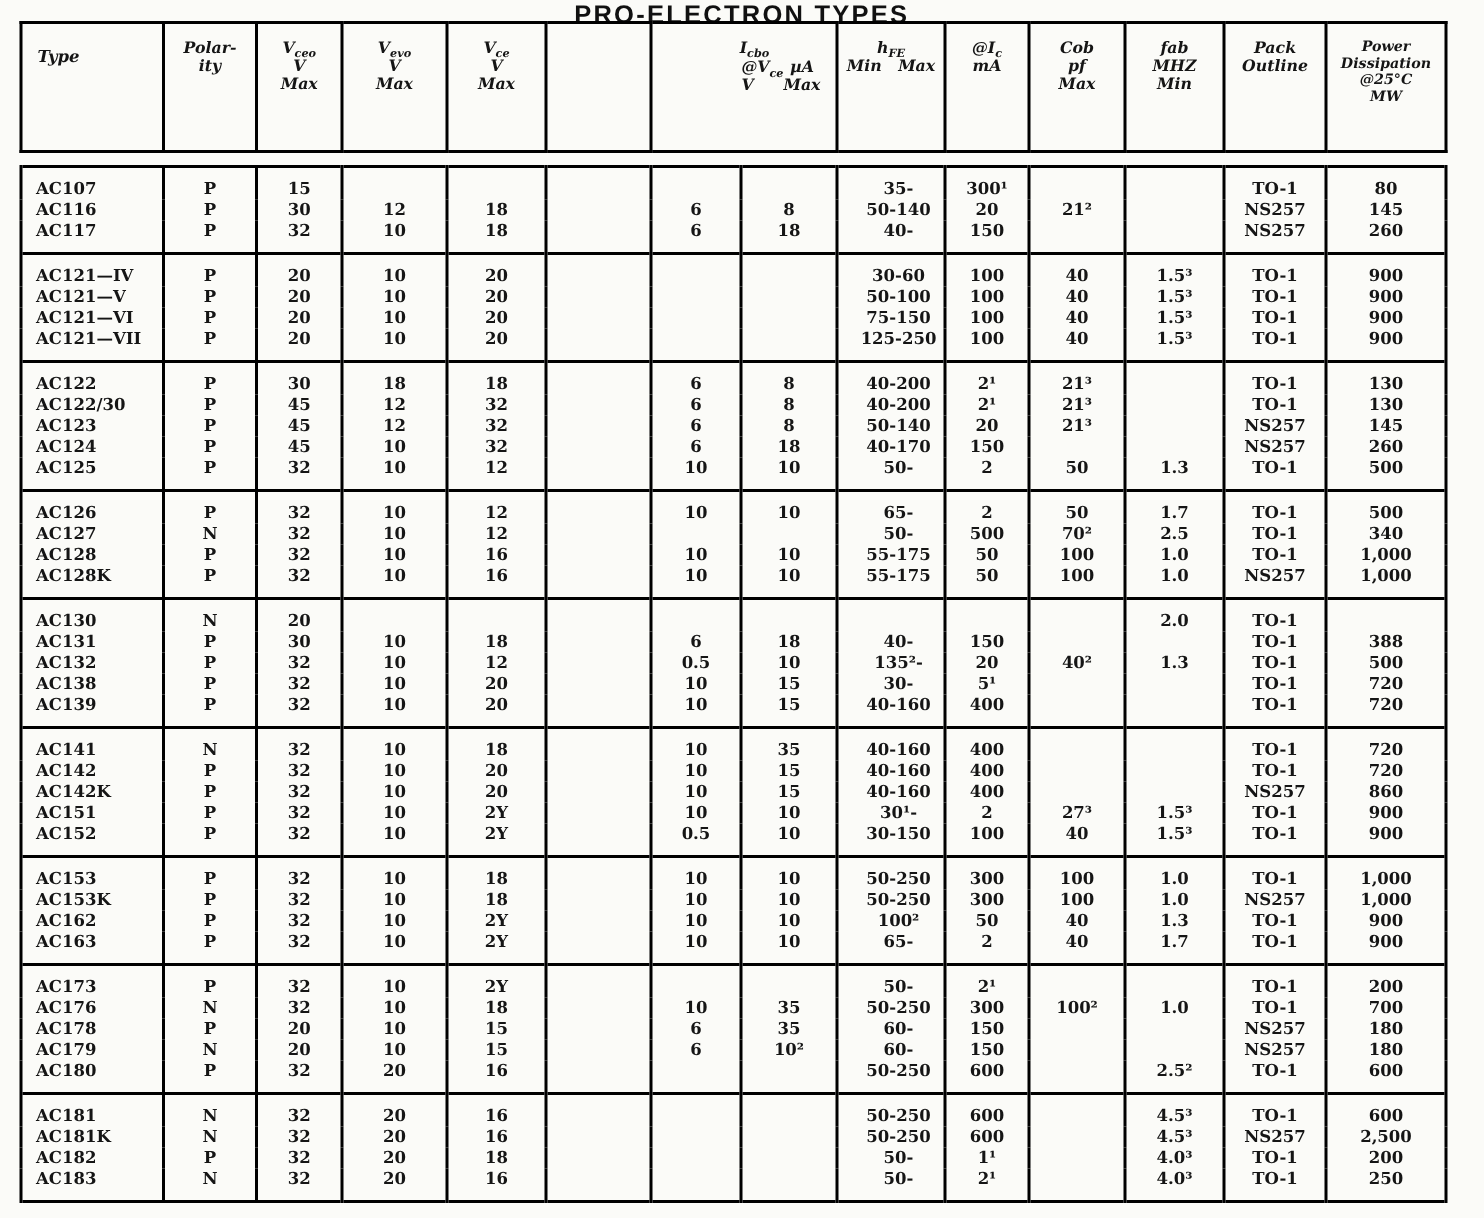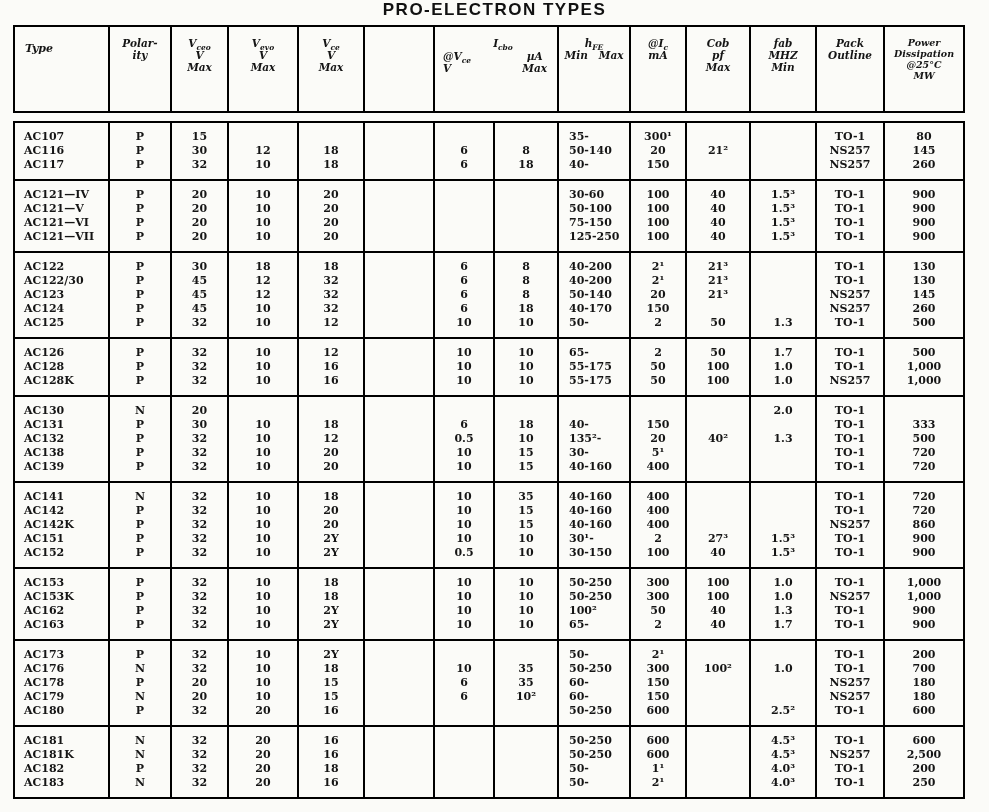--- a/index.html
+++ b/index.html
@@ -4,21 +4,21 @@
 <style>
   * { box-sizing: border-box; }
   html,body { margin:0; padding:0; }
   body {
     width:989px; height:812px; overflow:hidden;
     background:#fbfbf8;
     font-family:"DejaVu Serif", serif;
     color:#151515;
   }
   
-  .title-strip { height:25px; overflow:hidden; text-align:center; }
+  .title-strip { height:14px; overflow:hidden; text-align:center; }
   .title-strip span {
     display:inline-block; margin-top:-10px;
     font-family:"Liberation Sans", sans-serif; font-weight:bold;
     font-size:17px; letter-spacing:1.5px; color:#111;
   }
   table.spec {
     border-collapse:collapse; table-layout:fixed;
     width:950px; margin-left:13px;
   }
   col.c-type{width:95px} col.c-polarity{width:62px} col.c-vceo{width:57px}
@@ -33,37 +33,37 @@
     font-style:italic; font-weight:bold;
     font-size:10.5px; line-height:12px; text-align:center;
     overflow:hidden;
   }
   thead th.col-type { text-align:left; padding-left:10px; padding-top:16px; font-size:11px;margin-top:35px; }
   thead th.col-power { font-size:9.5px; line-height:11px;margin-top:48px; }
   sub { font-size:7.5px; line-height:0; }
 
   
   .ic-top { text-align:center; padding-left:14px; }
-  .ic-row { display:flex; justify-content:space-between; padding:1px 5px 0 7px; }
+  .ic-row { display:flex; justify-content:flex-end; padding:1px 5px 0 7px; }
   .ic-left { text-align:left; }
   .ic-right { text-align:center; padding-right:4px; }
 
   tbody.spacer td { border:none; height:10px; background:#fbfbf8; }
 
   tbody.grp { border-top:2.5px solid #000; border-bottom:2.5px solid #000; }
   tbody.grp td {
     border-left:2px solid #000; border-right:2px solid #000;
     font-size:11px; font-weight:bold; line-height:14px;
     text-align:center; padding:0; overflow:hidden;
     white-space:nowrap;
   }
   tbody.grp tr:first-child td { padding-top:7px; }
   tbody.grp tr:last-child td { padding-bottom:7px; }
   tbody.grp td.col-type { text-align:left; padding-left:9px;margin-top:28px; }
-  tbody.grp td.col-hfe  { text-align:left; padding-left:10px; }
+  tbody.grp td.col-hfe  { text-align:center; padding-left:10px; }
 </style>
 </head>
 <body>
 
 <div class="title-strip">
   <span>PRO-ELECTRON TYPES</span>
 </div>
 
 <table class="spec">
   <colgroup>
@@ -377,20 +377,36 @@
         <td class="col-atvce">10</td>
         <td class="col-ua">10</td>
         <td class="col-hfe">65-</td>
         <td class="col-ic">2</td>
         <td class="col-cob">50</td>
         <td class="col-fab">1.7</td>
         <td class="col-pack">TO-1</td>
         <td class="col-power">500</td>
       </tr>
       <tr>
+        <td class="col-type">AC127</td>
+        <td class="col-polarity">N</td>
+        <td class="col-vceo">32</td>
+        <td class="col-vevo">10</td>
+        <td class="col-vce">12</td>
+        <td class="col-spare"></td>
+        <td class="col-atvce"></td>
+        <td class="col-ua"></td>
+        <td class="col-hfe">50-</td>
+        <td class="col-ic">500</td>
+        <td class="col-cob">70²</td>
+        <td class="col-fab">2.5</td>
+        <td class="col-pack">TO-1</td>
+        <td class="col-power">340</td>
+      </tr>
+      <tr>
         <td class="col-type">AC128</td>
         <td class="col-polarity">P</td>
         <td class="col-vceo">32</td>
         <td class="col-vevo">10</td>
         <td class="col-vce">16</td>
         <td class="col-spare"></td>
         <td class="col-atvce">10</td>
         <td class="col-ua">10</td>
         <td class="col-hfe">55-175</td>
         <td class="col-ic">50</td>
@@ -440,21 +456,21 @@
         <td class="col-vevo">10</td>
         <td class="col-vce">18</td>
         <td class="col-spare"></td>
         <td class="col-atvce">6</td>
         <td class="col-ua">18</td>
         <td class="col-hfe">40-</td>
         <td class="col-ic">150</td>
         <td class="col-cob"></td>
         <td class="col-fab"></td>
         <td class="col-pack">TO-1</td>
-        <td class="col-power">333</td>
+        <td class="col-power">388</td>
       </tr>
       <tr>
         <td class="col-type">AC132</td>
         <td class="col-polarity">P</td>
         <td class="col-vceo">32</td>
         <td class="col-vevo">10</td>
         <td class="col-vce">12</td>
         <td class="col-spare"></td>
         <td class="col-atvce">0.5</td>
         <td class="col-ua">10</td>

